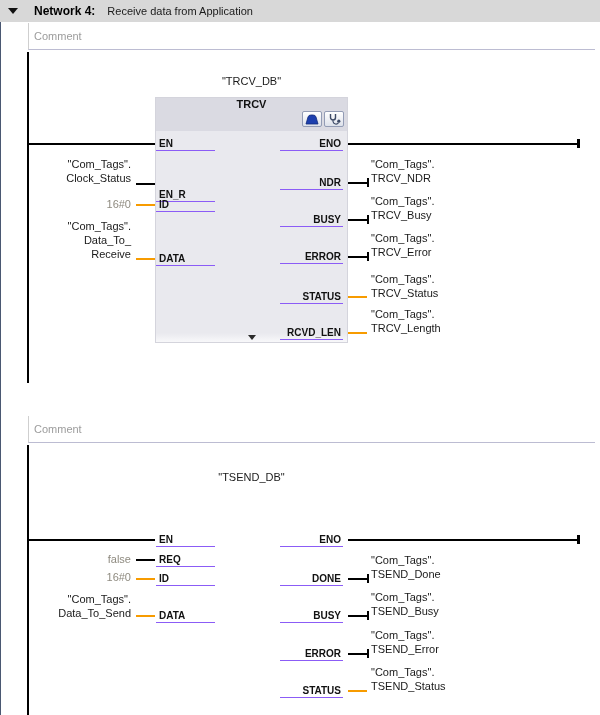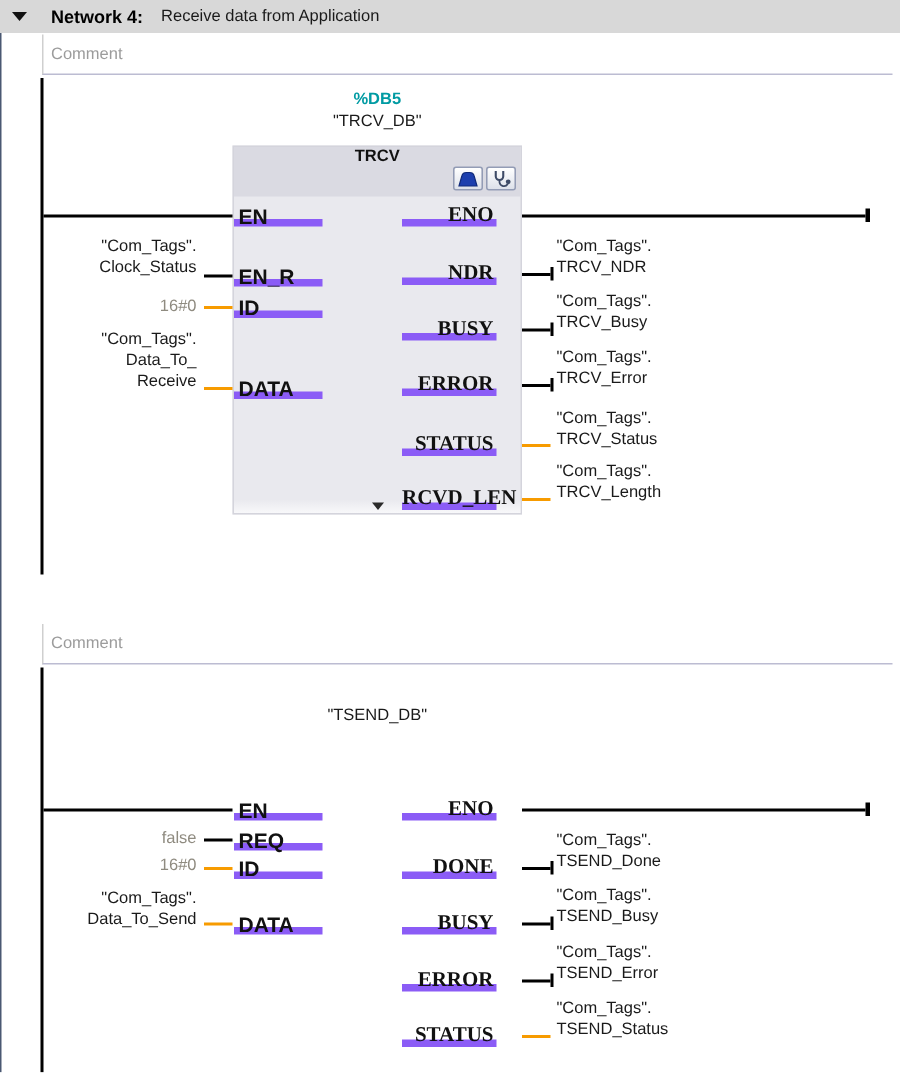--- a/index.html
+++ b/index.html
@@ -37,24 +37,24 @@
   .block-icons{position:absolute;right:3px;top:13px;display:flex;gap:2px;}
   .icon-btn{width:20px;height:16px;border:1px solid #939cb5;border-radius:2px;
             background:linear-gradient(#ffffff,#dde1ea);display:flex;
             align-items:center;justify-content:center;box-sizing:border-box;}
   .block-bottom{position:absolute;left:0;right:0;bottom:0;height:9px;
                 background:linear-gradient(#e9e9ee,#f8f8fa);
                 display:flex;justify-content:center;}
   .expand-tri{width:0;height:0;border-left:4px solid transparent;border-right:4px solid transparent;
               border-top:5px solid #2b2b2b;margin-top:2px;}
   
-  .pin{position:absolute;font-size:14px;font-weight:bold;color:#111;height:14px;line-height:14px;
-       border-bottom:5px solid #8b5cf6;box-sizing:content-box;z-index:2;}
+  .pin{position:absolute;font-size:10px;font-weight:bold;color:#111;height:14px;line-height:14px;
+       border-bottom:1px solid #8b5cf6;box-sizing:content-box;z-index:2;}
   .pin-l{left:156px;width:59px;padding-left:3px;box-sizing:border-box;text-align:left;}
-  .pin-r{left:268px;width:63px;padding-right:2px;box-sizing:border-box;text-align:right;font-family:Liberation Serif, serif;}
+  .pin-r{left:280px;width:63px;padding-right:2px;box-sizing:border-box;text-align:right;}
   
   .operand{position:absolute;font-size:11px;color:#1a1a1a;line-height:14px;white-space:nowrap;}
   .op-l{right:469px;text-align:right;}
   .op-r{left:371px;text-align:left;}
   .const{color:#8F8B80;}
 </style>
 </head>
 <body>
 
 <div class="canvas">
@@ -66,21 +66,20 @@
     <span class="net-title">Network 4:</span>
     <span class="net-desc">Receive data from Application</span>
   </div>
 
   <div class="comment-box" style="top:23px">
     <span>Comment</span>
   </div>
 
   <div class="rail" style="top:52px;height:331px"></div>
 
-  <div class="db-num" style="top:60px">%DB5</div>
   <div class="db-name" style="top:75px">"TRCV_DB"</div>
 
   <div class="block" style="top:97px;height:246px">
     <div class="block-header">
       <div class="block-title">TRCV</div>
       <div class="block-icons">
         <span class="icon-btn">
           <svg width="14" height="11" viewBox="0 0 14 11">
             <path d="M1 10 L3 3 Q3.5 1 6 1 L8 1 Q10.5 1 11 3 L13 10 Z" fill="#1d3fae" stroke="#102a7a" stroke-width="0.8"></path>
             <path d="M4 3.5 Q4.5 2.2 6 2.2 L8 2.2" stroke="#7f9bে0" stroke-width="0" fill="none"></path>
@@ -98,21 +97,21 @@
     <div class="block-bottom">
       <span class="expand-tri"></span>
     </div>
   </div>
 
   <div class="wire" style="top:143px;left:29px;width:126px"></div>
   <div class="wire" style="top:143px;left:348px;width:229px"></div>
   <div class="tick" style="top:139px;left:577px"></div>
 
   <div class="pin pin-l" style="top:137px">EN</div>
-  <div class="pin pin-l" style="top:177px">EN_R</div>
+  <div class="pin pin-l" style="top:188px">EN_R</div>
   <div class="pin pin-l" style="top:198px">ID</div>
   <div class="pin pin-l" style="top:252px">DATA</div>
 
   <div class="pin pin-r" style="top:137px">ENO</div>
   <div class="pin pin-r" style="top:176px">NDR</div>
   <div class="pin pin-r" style="top:213px">BUSY</div>
   <div class="pin pin-r" style="top:250px">ERROR</div>
   <div class="pin pin-r" style="top:290px">STATUS</div>
   <div class="pin pin-r" style="top:326px">RCVD_LEN</div>
 

